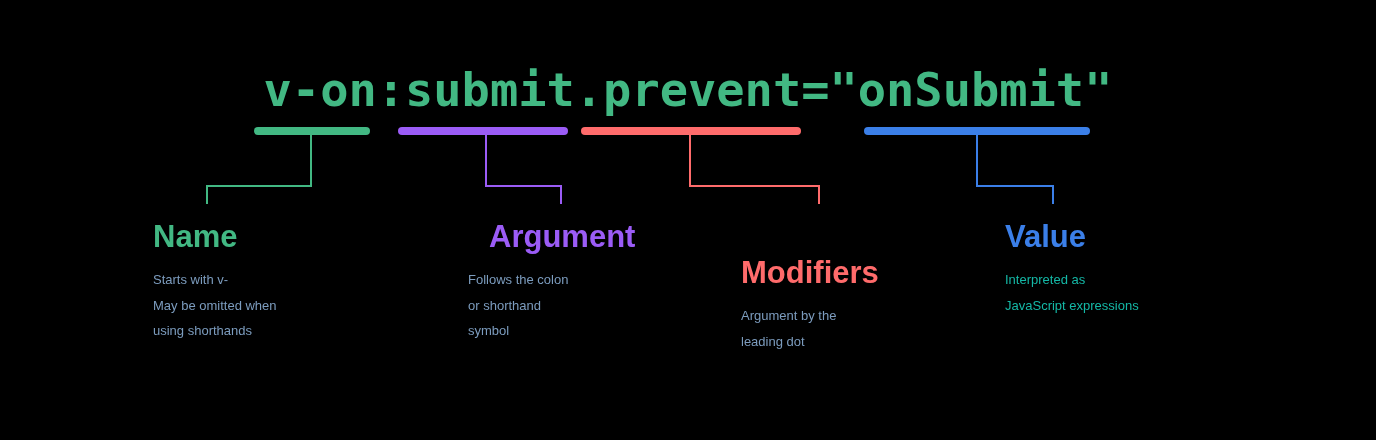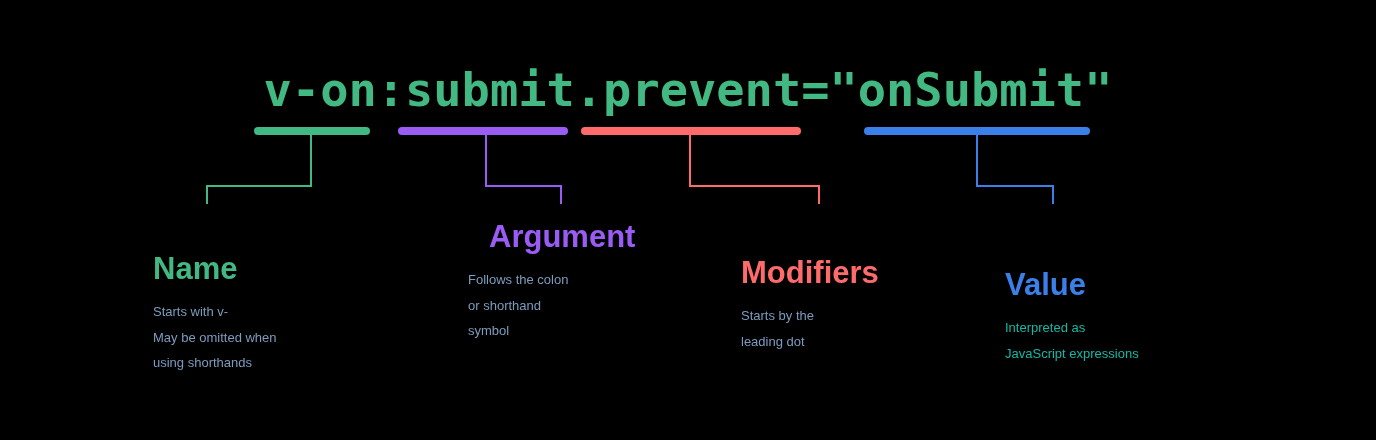--- a/index.html
+++ b/index.html
@@ -86,39 +86,39 @@
       <g>
         <rect x="581" y="127" width="220" height="8" rx="4" fill="#ff6b6b"></rect>
         <path d="M 690 135 L 690 186 L 819 186 L 819 204" fill="none" stroke="#ff6b6b" stroke-width="2" stroke-linecap="butt" stroke-linejoin="miter"></path>
       </g>
       <g>
         <rect x="864" y="127" width="226" height="8" rx="4" fill="#3b7fe8"></rect>
         <path d="M 977 135 L 977 186 L 1053 186 L 1053 204" fill="none" stroke="#3b7fe8" stroke-width="2" stroke-linecap="butt" stroke-linejoin="miter"></path>
       </g>
     </svg>
 
-  <div class="label-block" style="left: 153px; margin-top: 32px;">
+  <div class="label-block" style="left: 153px;">
     <div class="label-title" style="color: rgb(66, 184, 131);">Name</div>
     <div class="label-desc" style="color: rgb(124, 156, 190);">Starts with v-
 May be omitted when
 using shorthands</div>
   </div>
 
   <div class="label-block" style="left: 468px;">
     <div class="label-title" style="color: rgb(155, 92, 246); margin-left: 21px;">Argument</div>
     <div class="label-desc" style="color: rgb(124, 156, 190);">Follows the colon
 or shorthand
 symbol</div>
   </div>
 
   <div class="label-block" style="left: 741px; margin-top: 36px;">
     <div class="label-title" style="color: rgb(255, 107, 107);">Modifiers</div>
-    <div class="label-desc" style="color: rgb(124, 156, 190);">Starts by the
+    <div class="label-desc" style="color: rgb(124, 156, 190);">Argument by the
 leading dot</div>
   </div>
 
   <div class="label-block" style="left: 1005px;">
-    <div class="label-title" style="color: rgb(59, 127, 232); margin-top: 48px;">Value</div>
+    <div class="label-title" style="color: rgb(59, 127, 232);">Value</div>
     <div class="label-desc" style="color: #14b8a6;">Interpreted as
 JavaScript expressions</div>
   </div>
 
 </div>
 
 </body></html>

